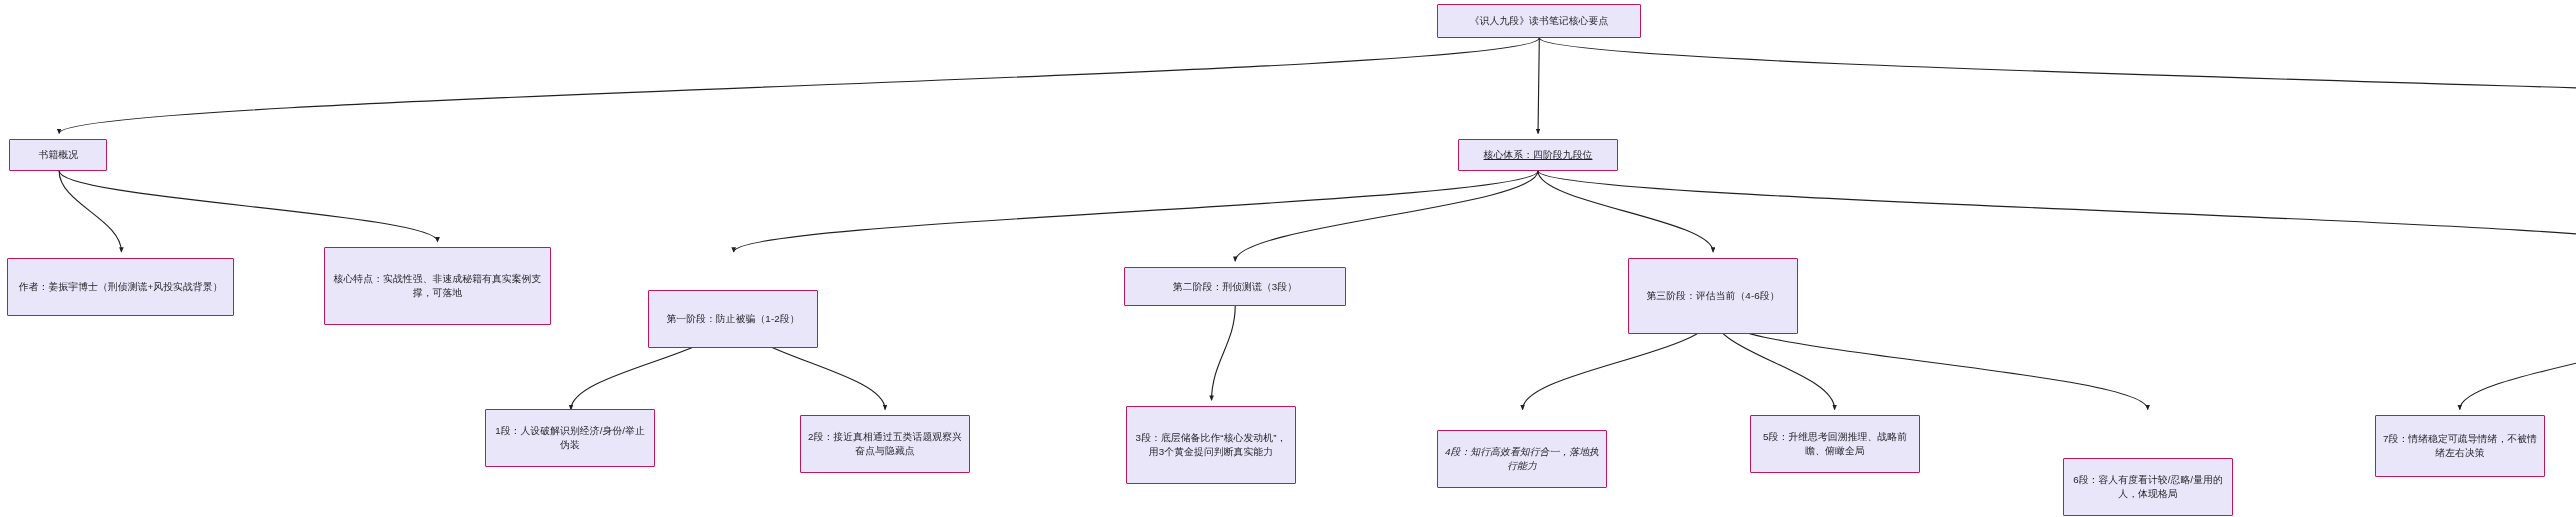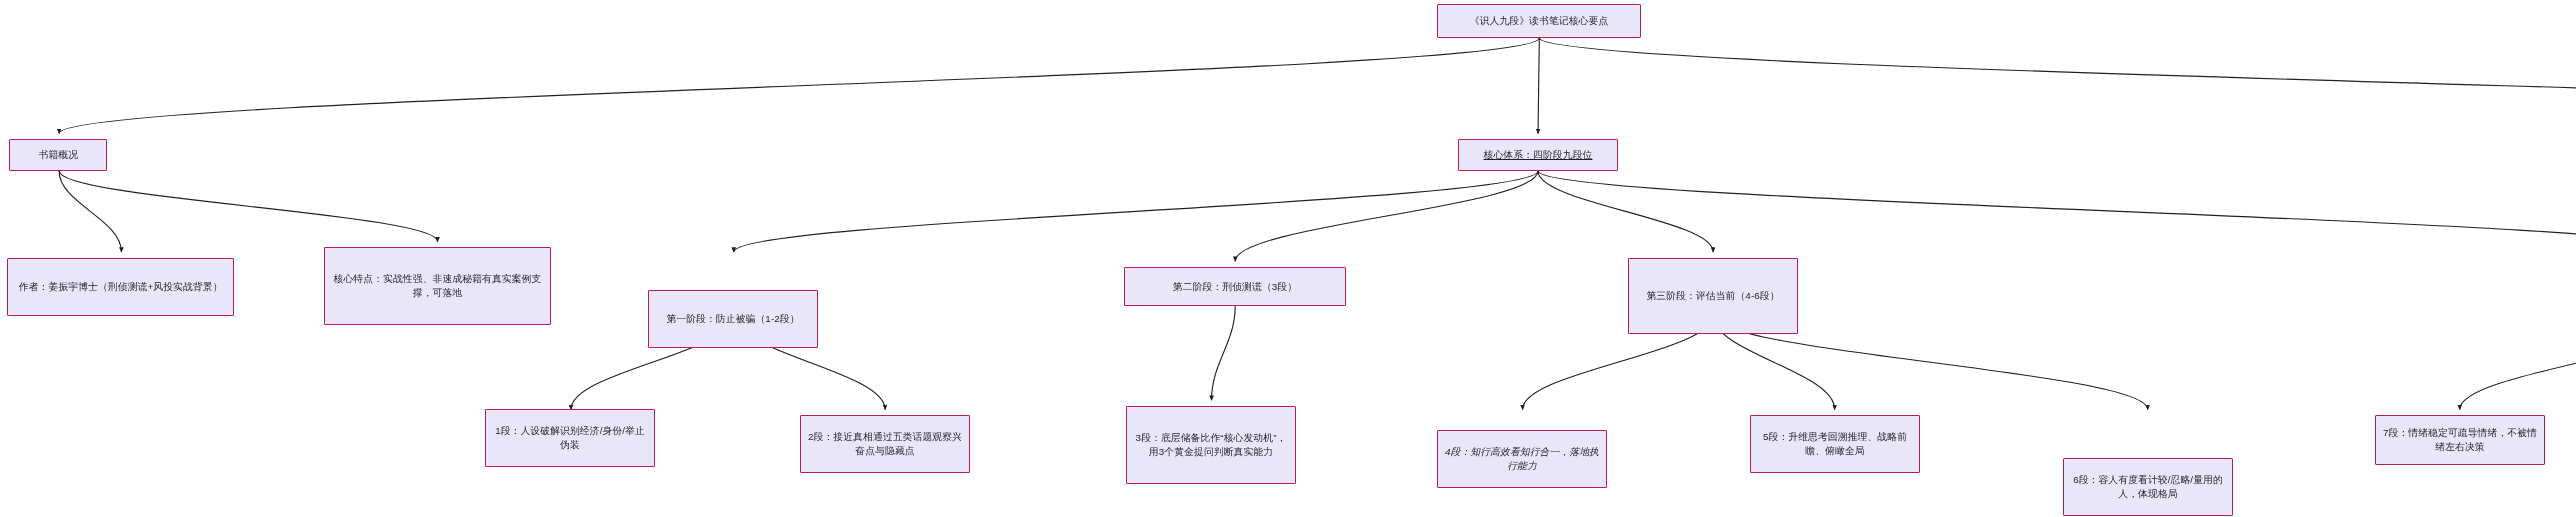--- a/index.html
+++ b/index.html
@@ -117,18 +117,18 @@
       </div>
       <div class="node" style="left: 1437px; top: 430px; width: 170px; height: 58px; font-style: italic;">
         <span>4段：知行高效看知行合一，落地执行能力</span>
       </div>
       <div class="node" style="left: 1750px; top: 415px; width: 170px; height: 58px;">
         <span>5段：升维思考回溯推理、战略前瞻、俯瞰全局</span>
       </div>
       <div class="node" style="left: 2063px; top: 415px; width: 170px; height: 58px; margin-top: 43px;">
         <span>6段：容人有度看计较/忍略/量用的人，体现格局</span>
       </div>
-      <div class="node" style="left: 2375px; top: 415px; width: 170px; height: 50px;">
+      <div class="node" style="left: 2375px; top: 415px; width: 170px; height: 62px;">
         <span>7段：情绪稳定可疏导情绪，不被情绪左右决策</span>
       </div>
     </div>
 </div>
 
 
 </body></html>

